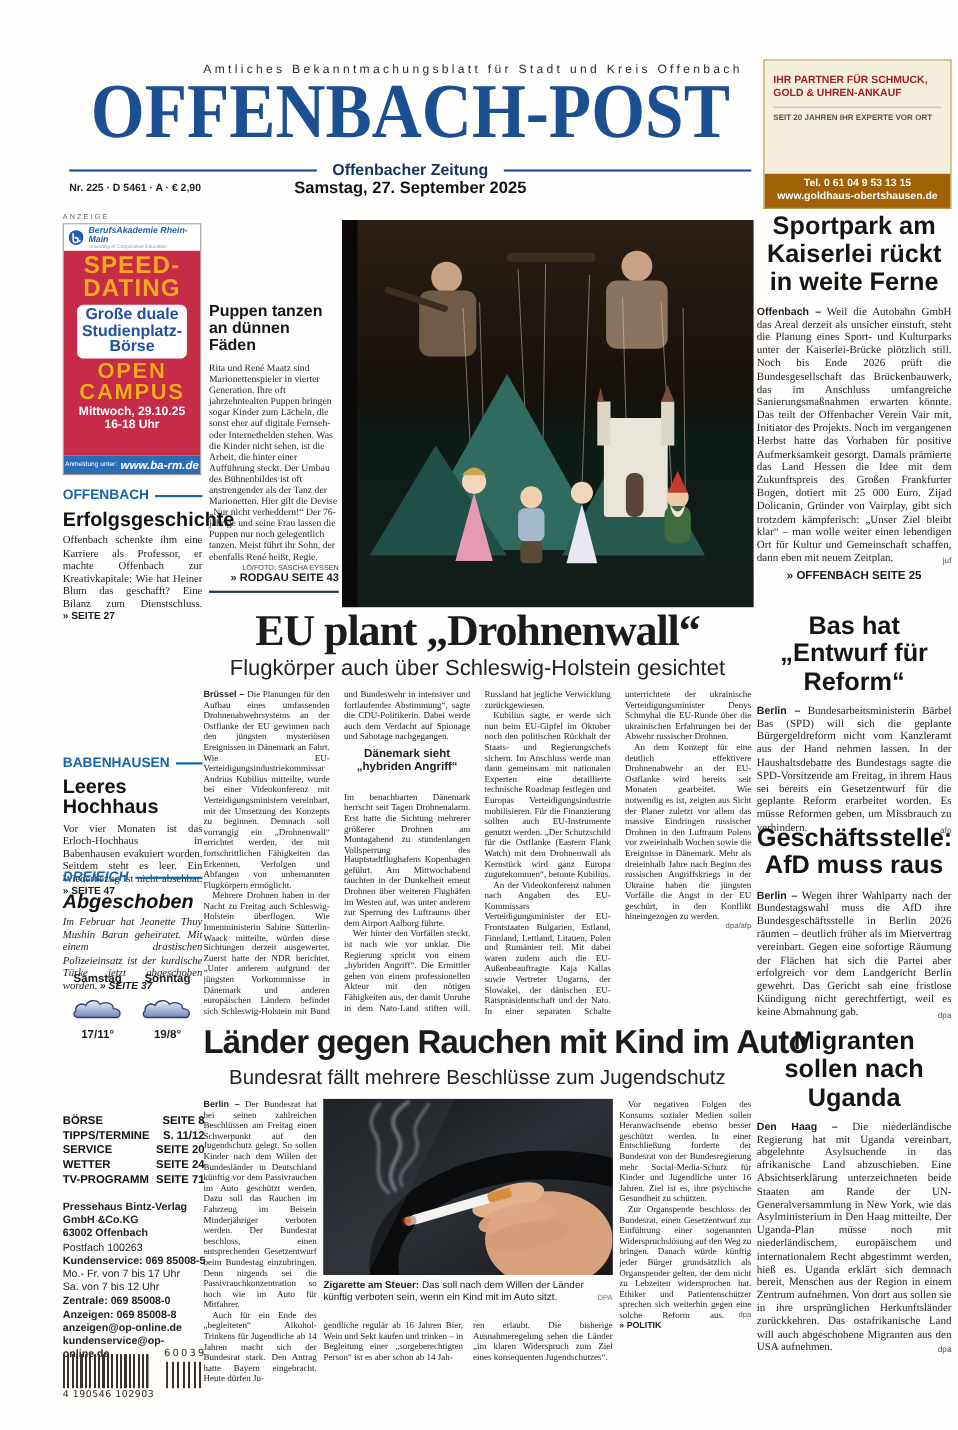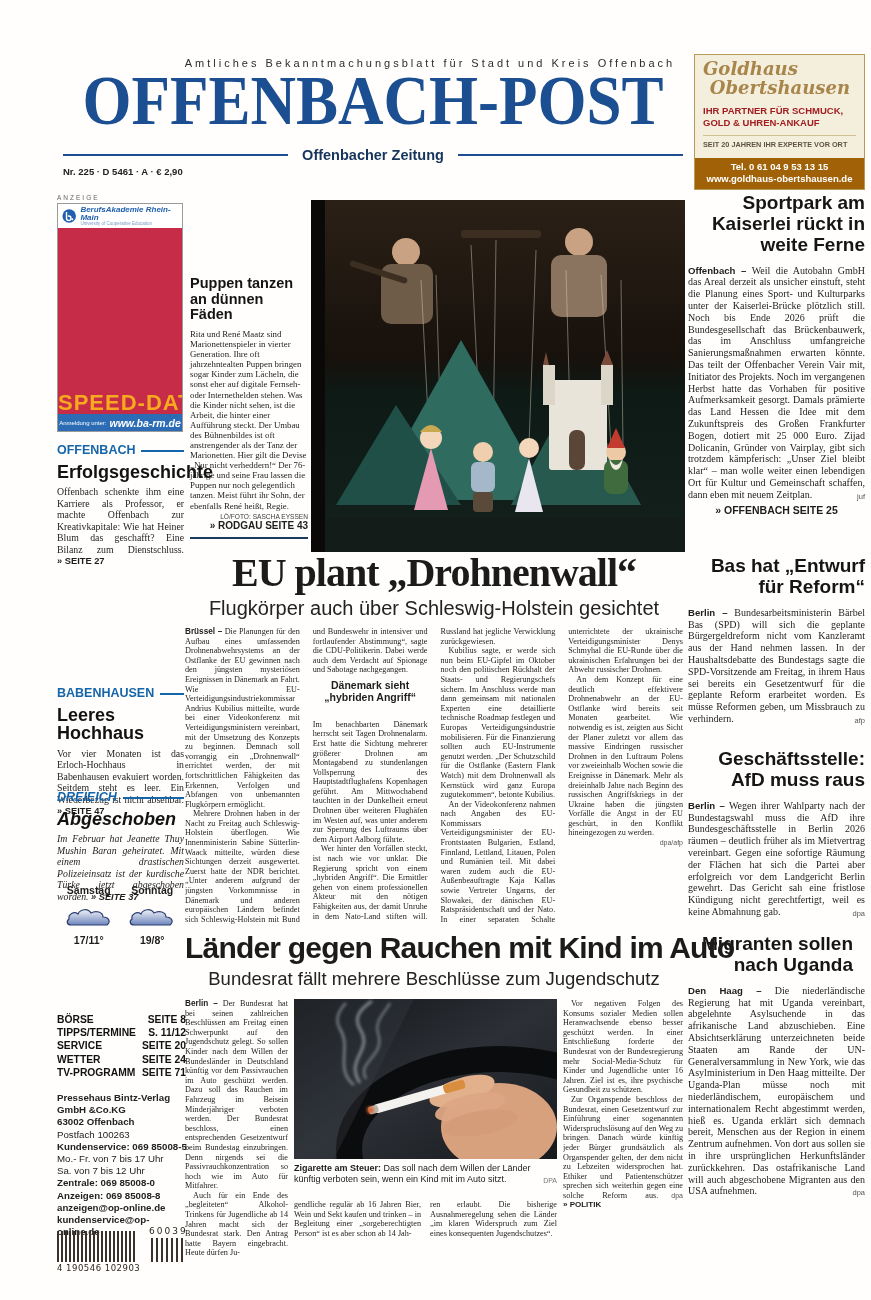--- a/index.html
+++ b/index.html
@@ -38,21 +38,21 @@
   
   .anzeige{position:absolute;top:194px;left:57px;width:126px;text-align:left;
            font-family:"Liberation Sans",sans-serif;font-size:6.5px;letter-spacing:2px;color:#666;}
   .speed-ad{position:absolute;top:203px;left:57px;width:126px;height:229px;border:1px solid #9a9a9a;
             box-sizing:border-box;display:flex;flex-direction:column;overflow:hidden;}
   .sa-logo{height:24px;background:#fff;display:flex;align-items:center;gap:4px;padding:0 4px;}
   .sa-logo-text{line-height:1;}
   .sa-brand{font-family:"Liberation Sans",sans-serif;font-weight:bold;font-style:italic;
             font-size:8px;color:#1f5fae;}
   .sa-brand-sub{font-family:"Liberation Sans",sans-serif;font-size:4.5px;color:#7a9cc6;}
-  .sa-red{flex:1;background:#c62b48;display:flex;flex-direction:row;align-items:flex-end;padding-top:3px;}
+  .sa-red{flex:1;background:#c62b48;display:flex;flex-direction:column;align-items:center;padding-top:3px;}
   .sa-title{font-family:"Liberation Sans",sans-serif;font-weight:bold;font-size:22px;line-height:.95;
             color:#f8a91d;letter-spacing:1px;}
   .sa-box{background:#fff;border-radius:6px;margin:4px 4px 3px;padding:2px 4px 3px;text-align:center;}
   .sa-box div{font-family:"Liberation Sans",sans-serif;font-weight:bold;font-size:14.5px;line-height:1.02;color:#234f9d;}
   .sa-open{font-family:"Liberation Sans",sans-serif;font-weight:bold;font-size:20px;line-height:.92;
            color:#f8a91d;letter-spacing:1.5px;text-shadow:0 0 1px #8e1f35;}
   .sa-date{font-family:"Liberation Sans",sans-serif;font-weight:bold;font-size:11px;color:#fff;margin-top:2px;}
   .sa-time{font-family:"Liberation Sans",sans-serif;font-weight:bold;font-size:11px;color:#fff;}
   .sa-footer{height:17px;background:#2b6cb5;display:flex;align-items:center;justify-content:center;gap:3px;color:#fff;}
   .sa-footer .lbl{font-family:"Liberation Sans",sans-serif;font-size:6px;}
@@ -111,22 +111,22 @@
            font-size:8.2px;line-height:9.6px;text-align:justify;overflow:hidden;column-fill:auto;hyphens:auto;}
   .eu-cols p{margin:0;text-indent:8px;}
   .eu-cols p.np{text-indent:0;}
   .dl{font-family:"Liberation Sans",sans-serif;font-weight:bold;font-size:8.2px;}
   .mid-head{font-family:"Liberation Sans",sans-serif;font-weight:bold;font-size:10.5px;line-height:1.18;
             text-align:center;margin:4px 6px 16px;break-inside:avoid;}
   .sig{float:right;font-family:"Liberation Sans",sans-serif;font-size:7px;color:#555;padding-left:5px;}
 
   
   .rr{position:absolute;left:688px;width:177px;}
-  .rr-title{font-family:"Liberation Sans",sans-serif;font-weight:bold;font-size:19px;line-height:1.1;
-            text-align:right;color:#161513;margin-bottom:9px;}
+  .rr-title{font-family:"Liberation Sans",sans-serif;font-weight:bold;font-size:23px;line-height:1.1;
+            text-align:center;color:#161513;margin-bottom:9px;}
   .rr-title.narrow{padding:0 12px;}
   .rr-body{font-size:10px;line-height:11.8px;text-align:justify;hyphens:auto;}
   .rr-dl{font-family:"Liberation Sans",sans-serif;font-weight:bold;font-size:9.6px;}
   .rr-page{margin-top:3px;text-align:center;font-family:"Liberation Sans",sans-serif;font-weight:bold;font-size:10.5px;}
   .rr-sig{float:right;font-family:"Liberation Sans",sans-serif;font-size:7.5px;color:#555;padding-left:5px;margin-top:2px;}
 
   
   .sm-head{position:absolute;top:931px;left:185px;width:498px;text-align:center;white-space:nowrap;
            font-family:"Liberation Sans",sans-serif;font-weight:bold;font-size:30px;letter-spacing:-.8px;color:#1c1b19;}
   .sm-sub{position:absolute;top:968px;left:185px;width:498px;text-align:center;white-space:nowrap;
@@ -144,27 +144,24 @@
 <div class="page">
 
   <div class="tagline">Amtliches Bekanntmachungsblatt für Stadt und Kreis Offenbach</div>
   <div class="masthead">OFFENBACH-POST</div>
   <div class="subtitle-row">
     <span class="rule"></span>
     <span class="subtitle">Offenbacher Zeitung</span>
     <span class="rule"></span>
   </div>
   <div class="issue-info">Nr. 225 · D 5461 · A · € 2,90</div>
+  <div class="edition-date">Samstag, 27. September 2025</div>
 
   <div class="goldhaus">
     <div class="gh-inner">
-      <div class="gh-script">
-        <span>Goldhaus</span>
-        <span class="l2">Obertshausen</span>
-      </div>
       <div class="gh-red">
         <div>IHR PARTNER FÜR SCHMUCK,</div>
         <div>GOLD &amp; UHREN-ANKAUF</div>
       </div>
       <div class="gh-sub">SEIT 20 JAHREN IHR EXPERTE VOR ORT</div>
     </div>
     <div class="gh-footer">
       <div>Tel. 0 61 04 9 53 13 15</div>
       <div>www.goldhaus-obertshausen.de</div>
     </div>

